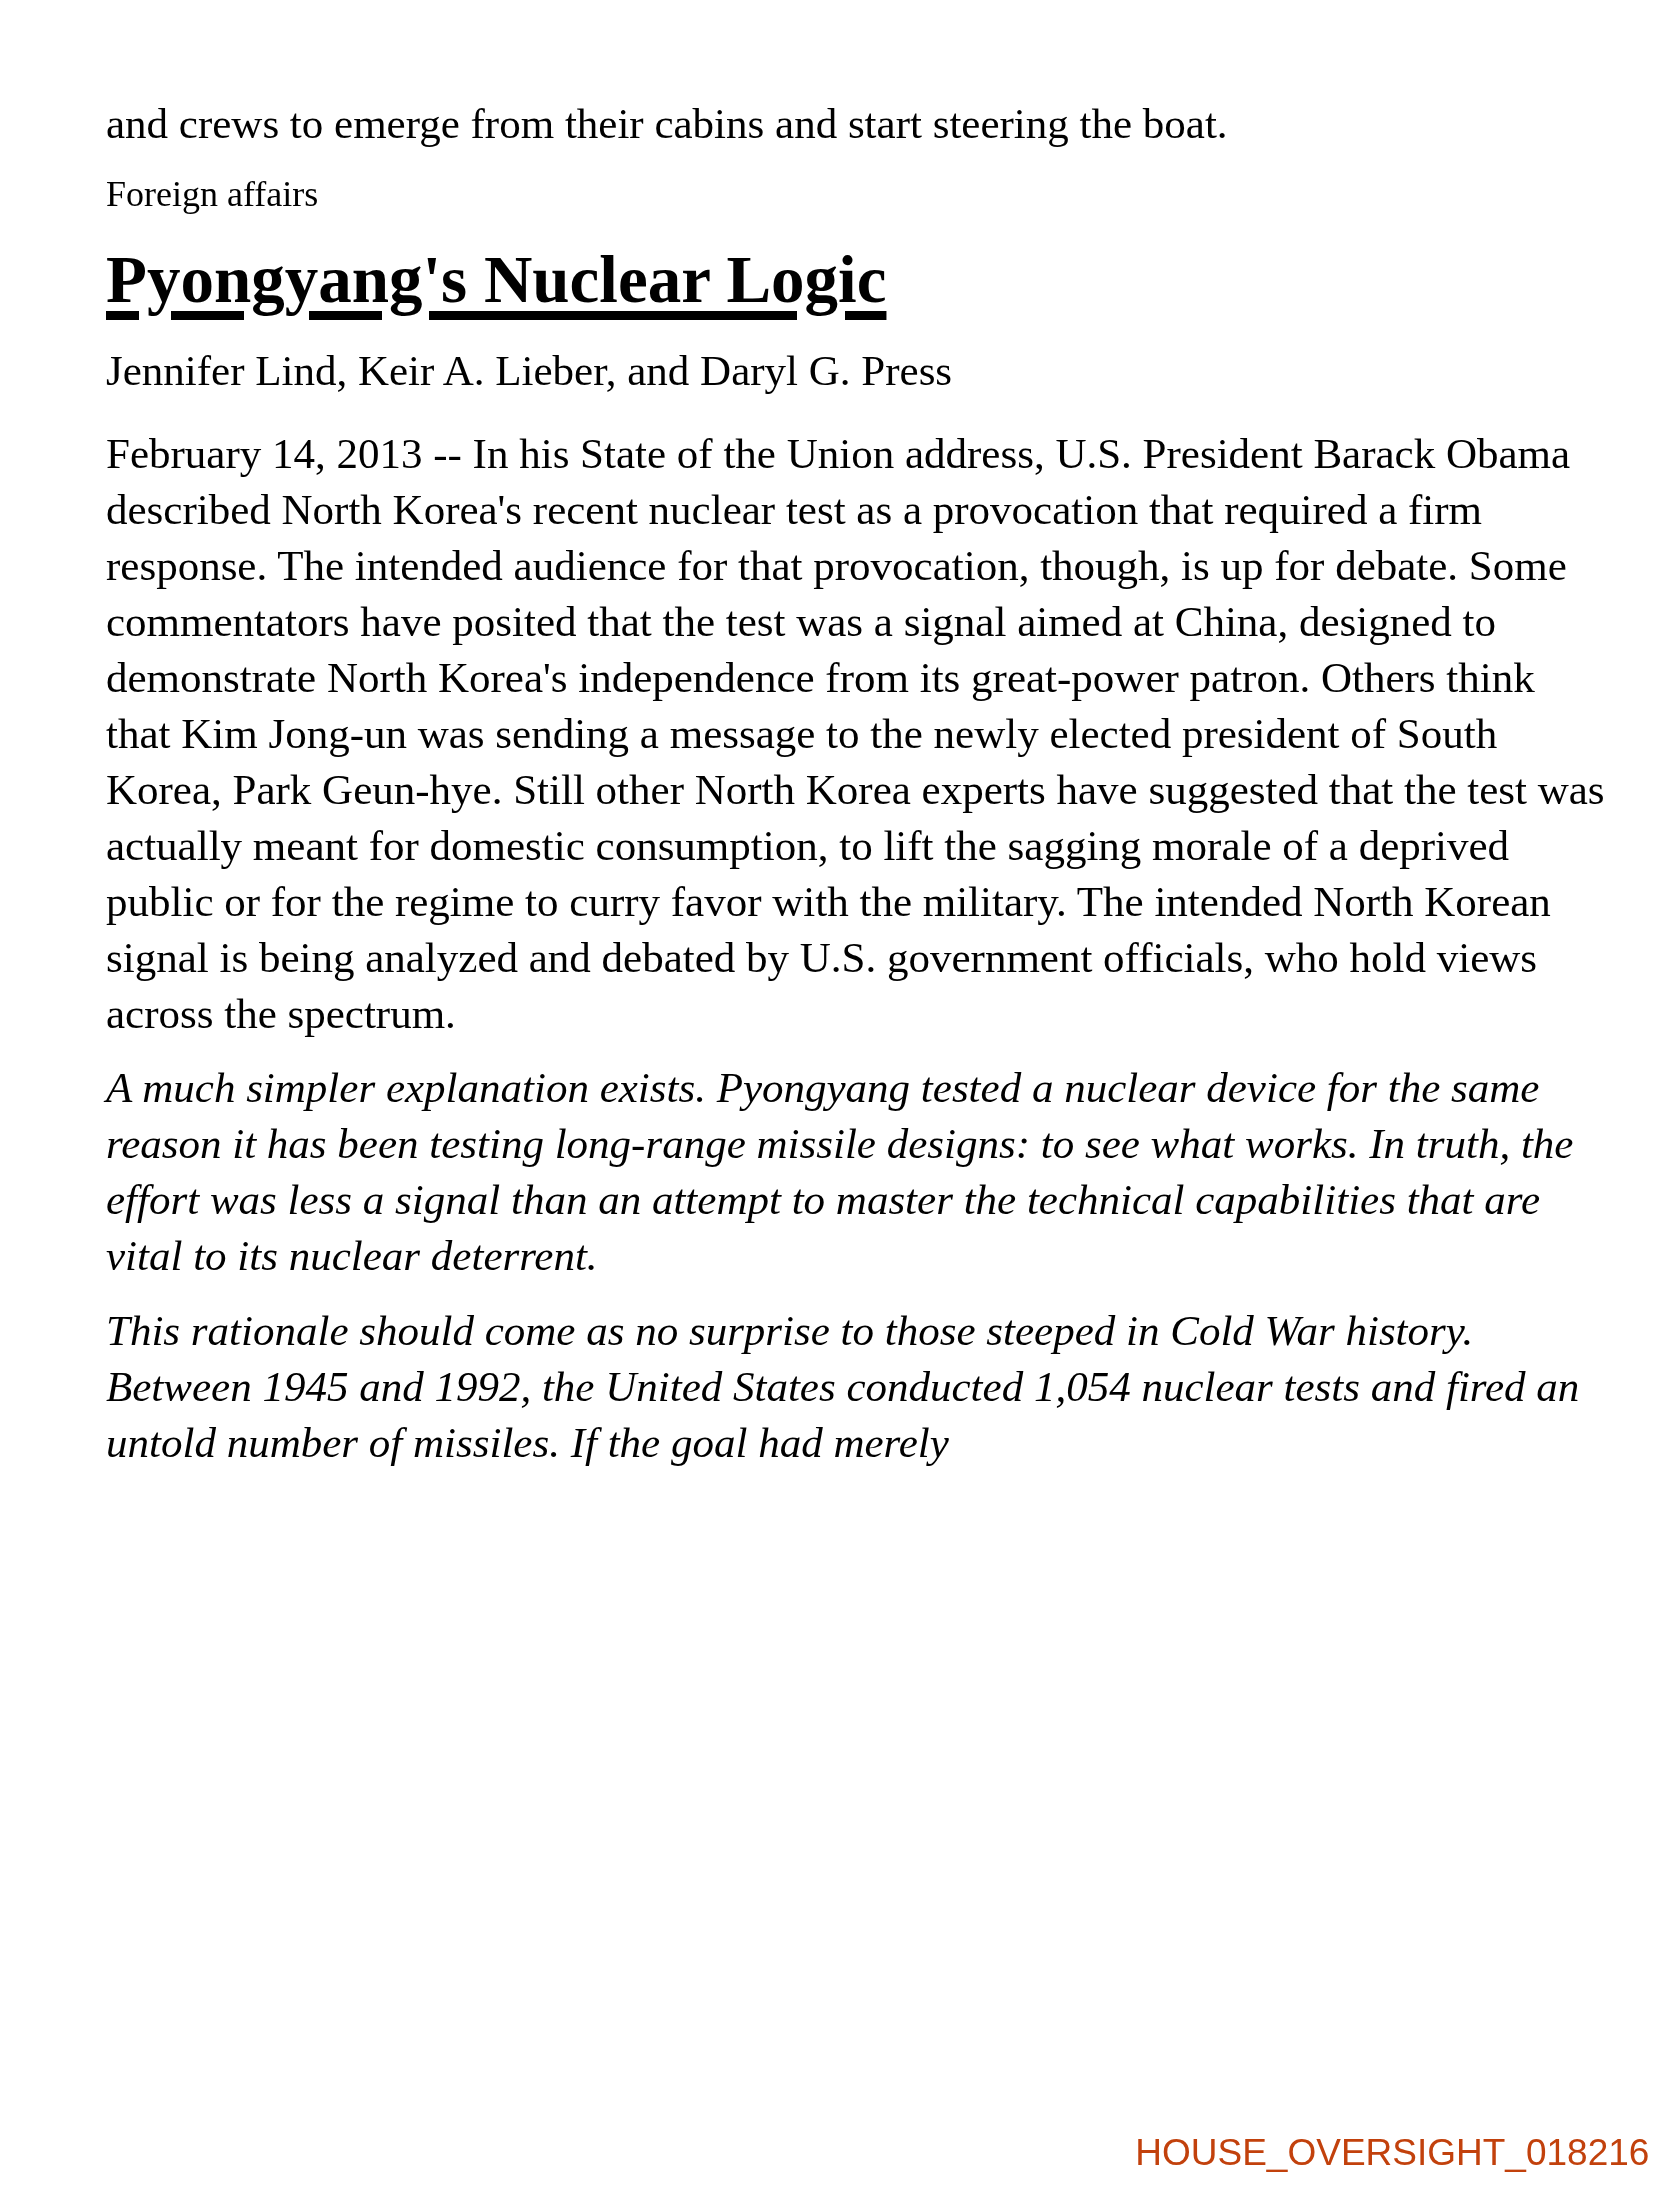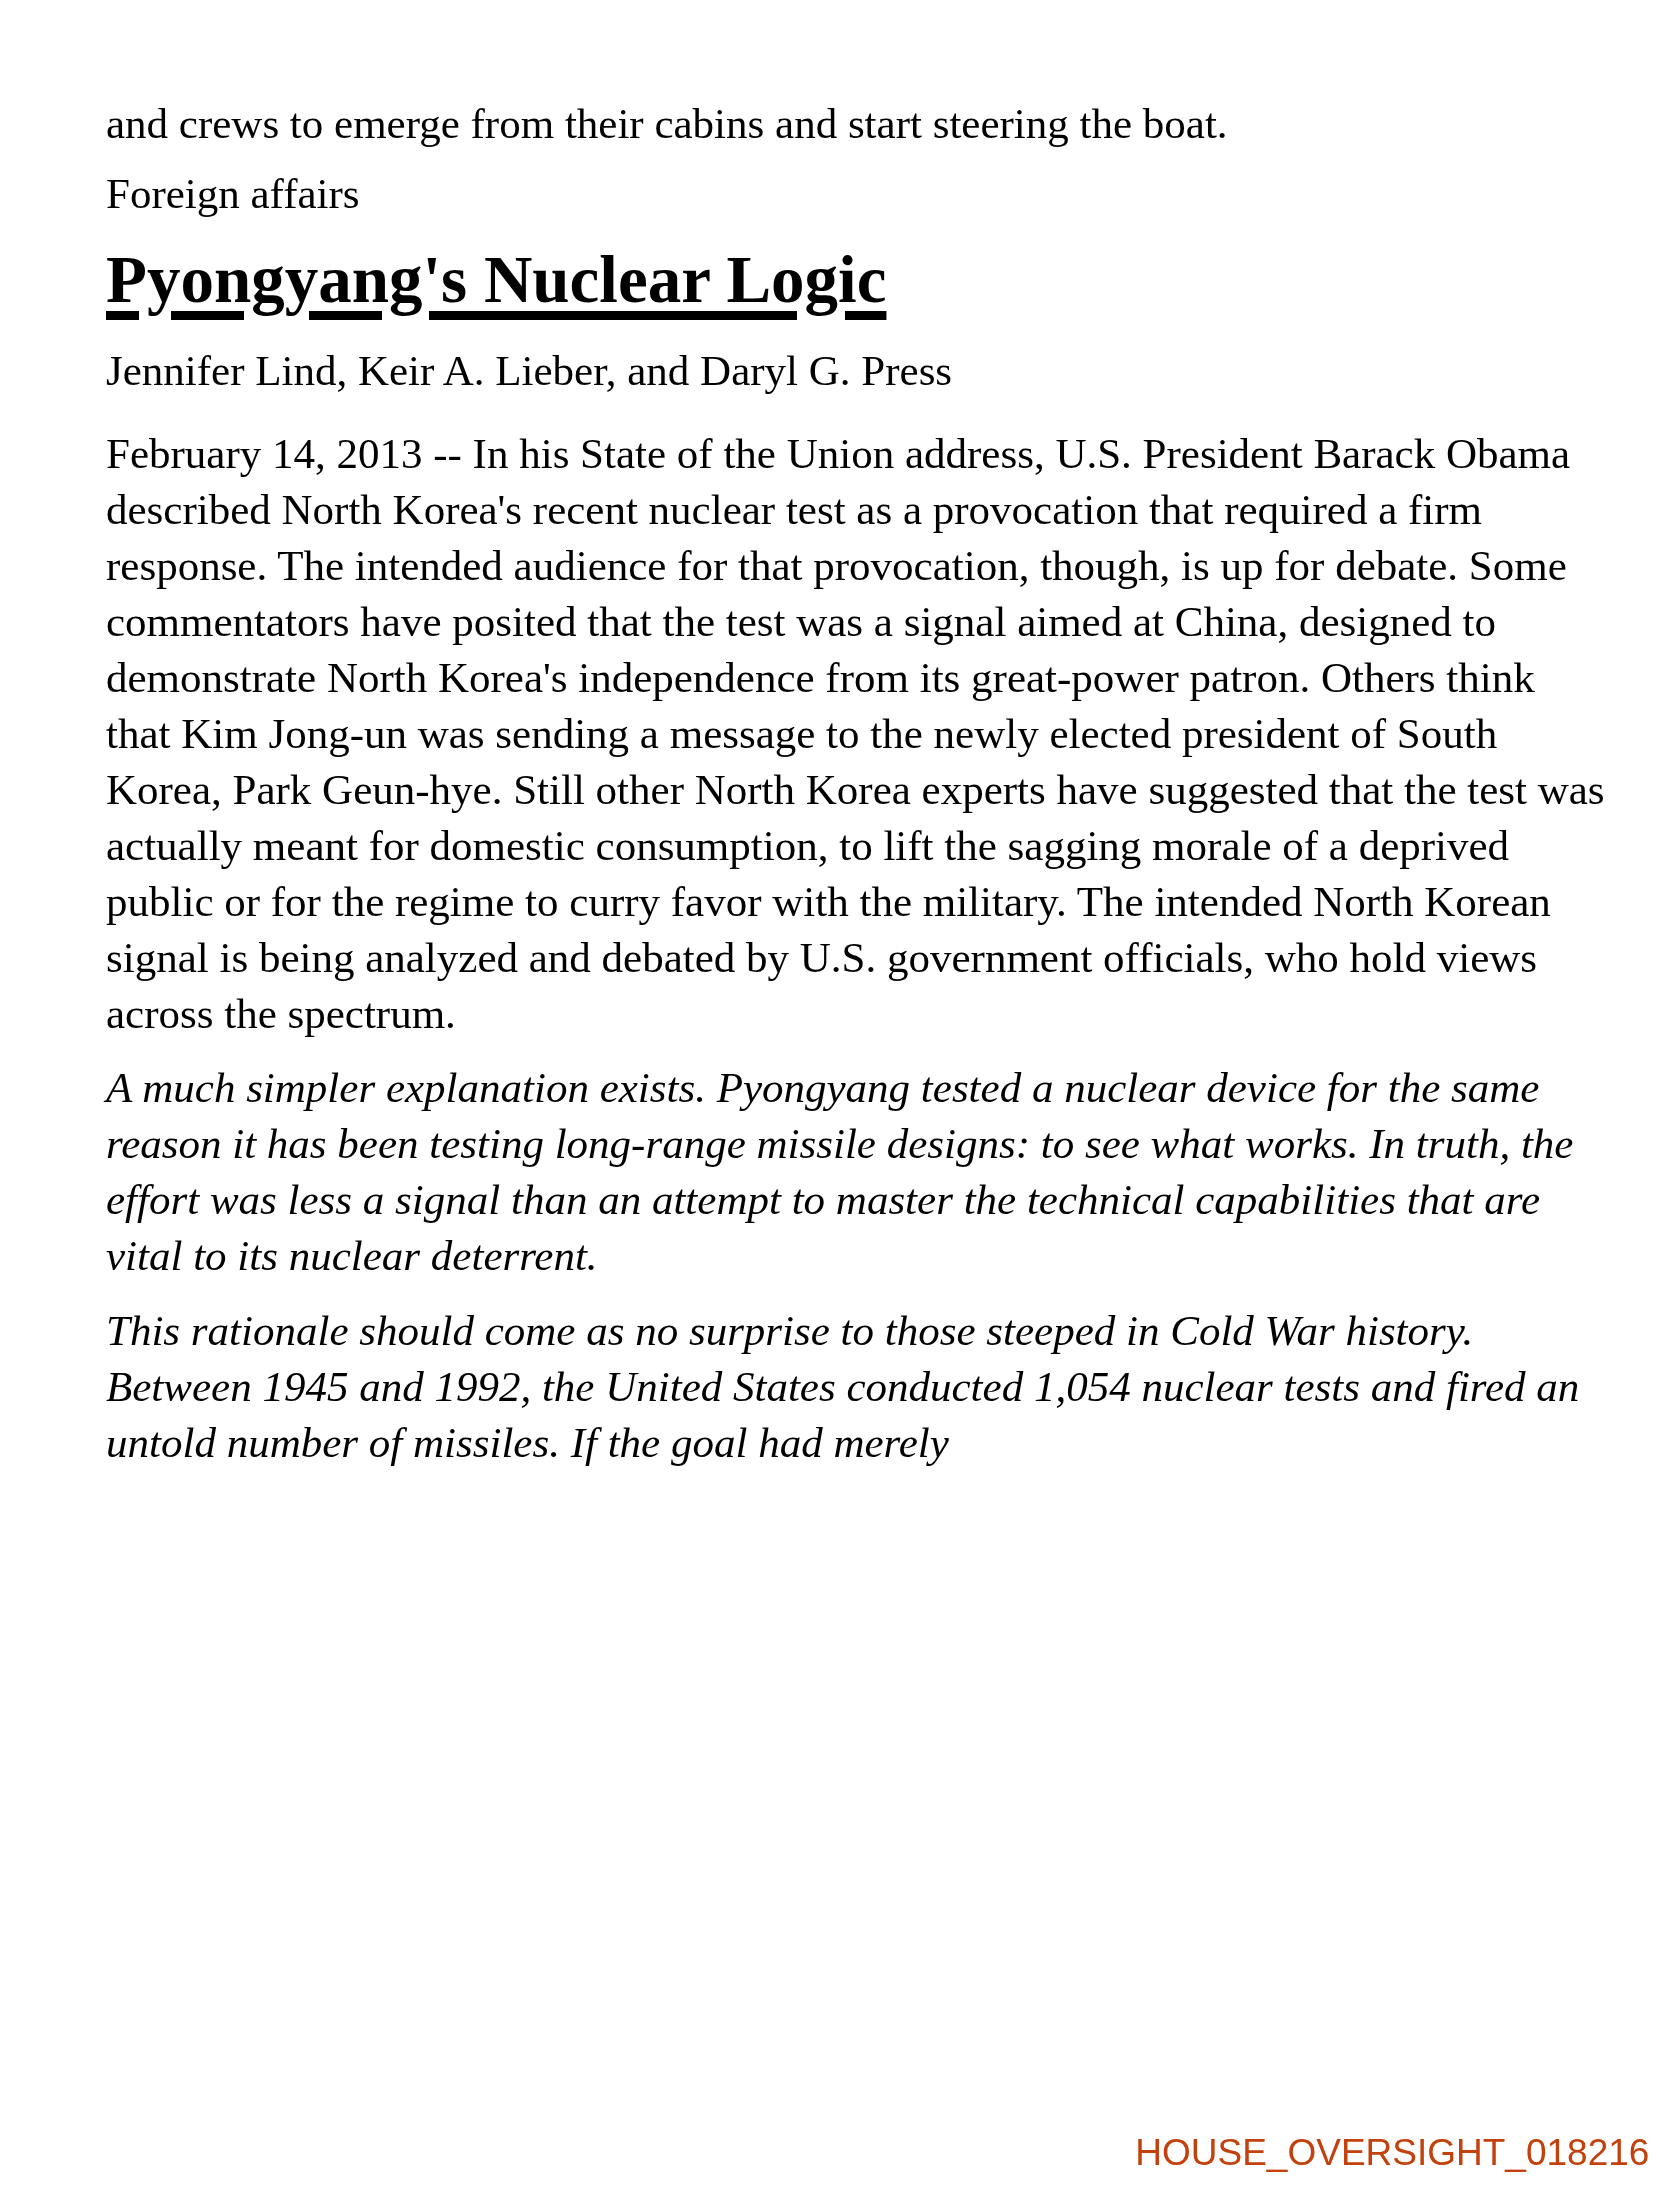--- a/index.html
+++ b/index.html
@@ -34,21 +34,21 @@
   .author-note {
     margin-top: 72px;
     font-style: italic;
   }
   .article-label {
     font-size: 22px;
     line-height: 26px;
     margin: 254px 0 0 0;
   }
   .section-label {
-    font-size: 43px;
+    font-size: 36px;
     line-height: 56px;
     margin: 14.4px 0 0 0;
   }
   .title {
     font-size: 67px;
     line-height: 77px;
     font-weight: bold;
     margin: 18.3px 0 0 0;
     text-decoration: underline;
     text-decoration-thickness: 9.2px;

